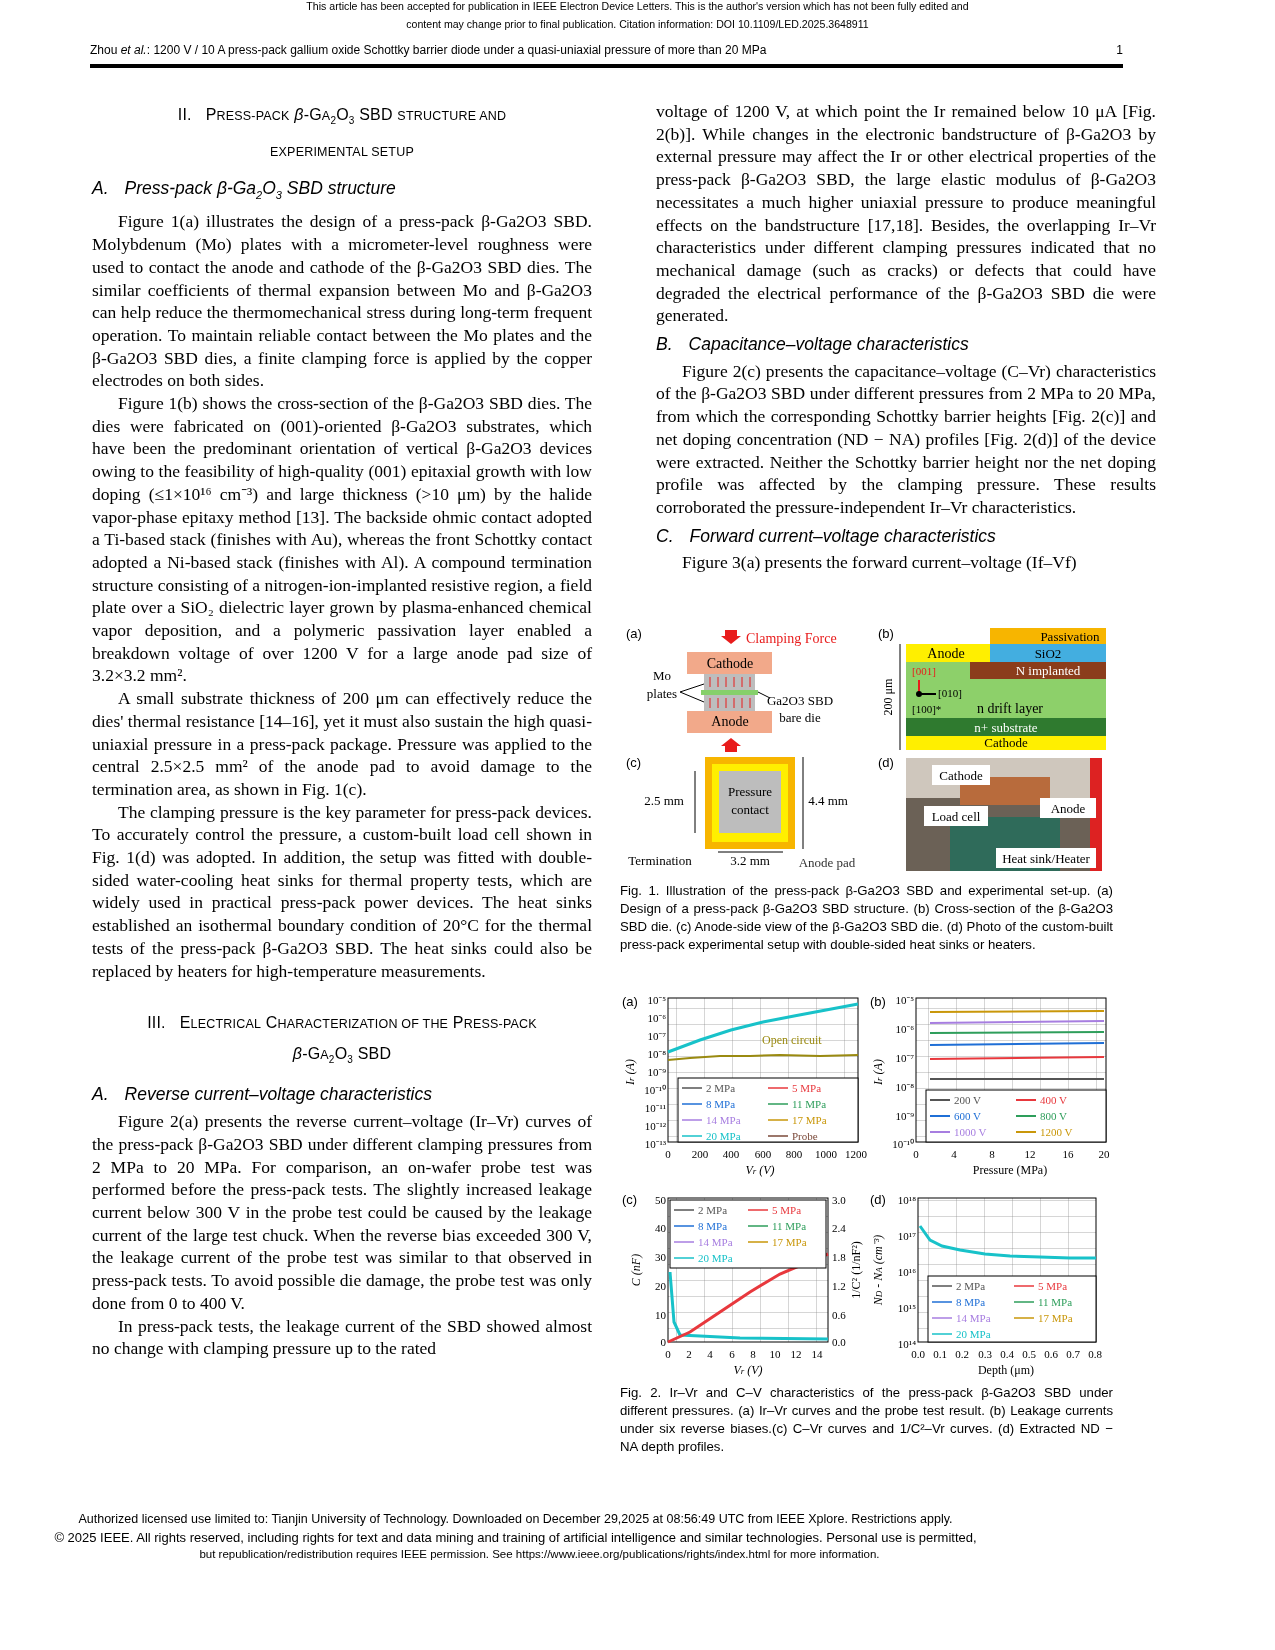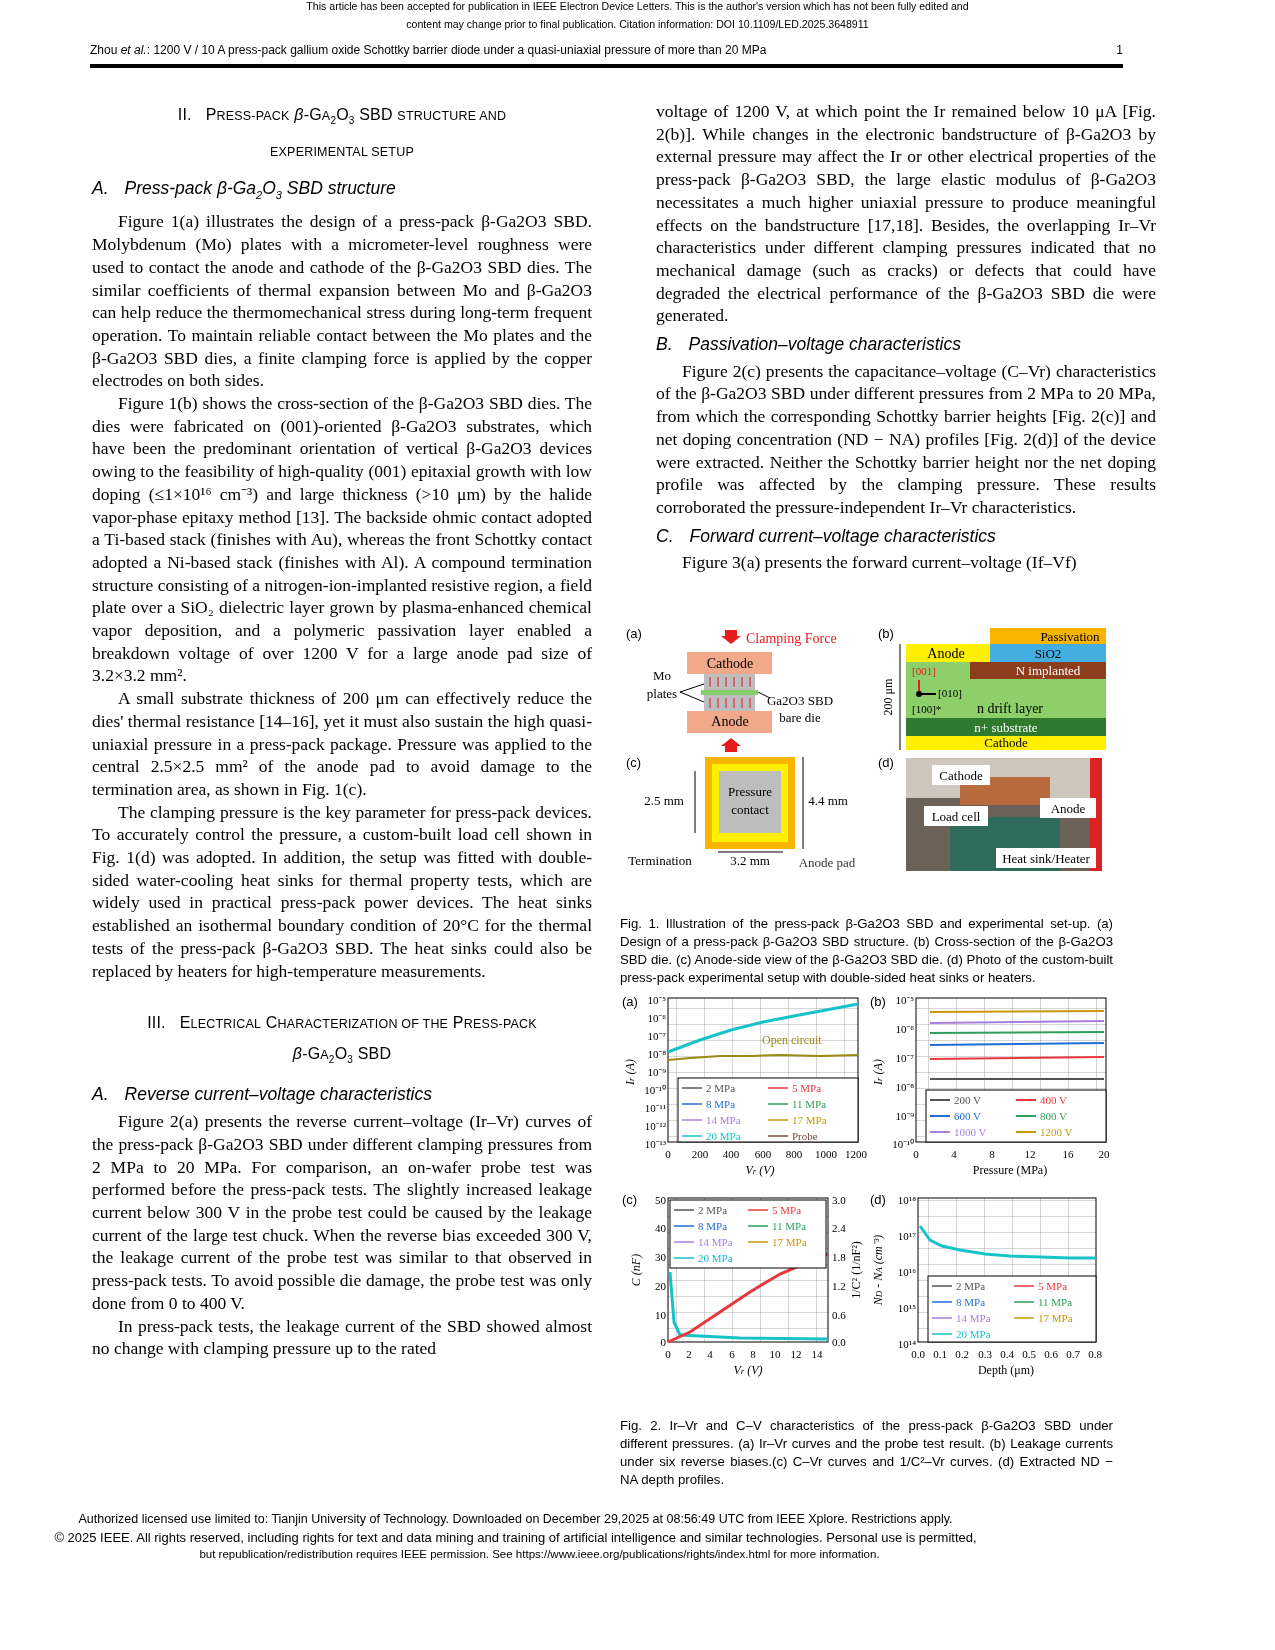--- a/index.html
+++ b/index.html
@@ -8,21 +8,21 @@
   .banner { left:0; width:1275px; text-align:center; font-size:11.5px; font-family:"Liberation Sans", sans-serif; transform:scaleX(0.92); }
   .runhead { left:90px; top:43px; width:1033px; font-size:12px; font-family:"Liberation Sans", sans-serif; }
   .runhead .pg { position:absolute; right:0; top:0; }
   .rule { left:90px; top:64px; width:1033px; height:4px; background:#000; }
   .col { font-family:"Liberation Serif", serif; font-size:17.5px; line-height:22.7px; text-align:justify; }
   .col p { margin:0; text-indent:26px; }
   .sec { font-family:"Liberation Sans", sans-serif; font-size:16px; text-align:center; line-height:30px; letter-spacing:0.2px; }
   .sec .sc { font-size:12.5px; }
   .sub { font-family:"Liberation Sans", sans-serif; font-style:italic; font-size:17.5px; margin:6px 0 4px 0; }
   .sub .n { font-style:italic; margin-right:16px; }
-  .cap { font-family:"Liberation Sans", sans-serif; font-size:13.2px; line-height:18px; text-align:justify;margin-top:33px; }
+  .cap { font-family:"Liberation Sans", sans-serif; font-size:13.2px; line-height:18px; text-align:justify; }
   .footer { left:0; width:1031px; text-align:center; font-family:"Liberation Sans", sans-serif; }
   svg text { font-family:"Liberation Serif", serif; }
   .i { font-style:italic; }
 </style>
 </head>
 <body>
 
 <div class="abs banner" style="top:0px;">This article has been accepted for publication in IEEE Electron Device Letters. This is the author's version which has not been fully edited and</div>
 <div class="abs banner" style="top:18px;">content may change prior to final publication. Citation information: DOI 10.1109/LED.2025.3648911</div>
 
@@ -47,21 +47,21 @@
     <span>III.&nbsp;&nbsp; E<span class="sc">LECTRICAL</span> C<span class="sc">HARACTERIZATION OF THE</span> P<span class="sc">RESS-PACK</span></span><br>
     <span><i>β</i>-G<span class="sc">A</span><sub style="font-size:10px">2</sub>O<sub style="font-size:10px">3</sub> SBD</span>
   </div>
   <div class="sub" style="margin-top:8px;"><span class="n">A.</span><span>Reverse current–voltage characteristics</span></div>
   <p>Figure 2(a) presents the reverse current–voltage (Ir–Vr) curves of the press-pack β-Ga2O3 SBD under different clamping pressures from 2 MPa to 20 MPa. For comparison, an on-wafer probe test was performed before the press-pack tests. The slightly increased leakage current below 300 V in the probe test could be caused by the leakage current of the large test chuck. When the reverse bias exceeded 300 V, the leakage current of the probe test was similar to that observed in press-pack tests. To avoid possible die damage, the probe test was only done from 0 to 400 V.</p>
   <p>In press-pack tests, the leakage current of the SBD showed almost no change with clamping pressure up to the rated</p>
 </div>
 
 <div class="abs col" style="left:656px; top:100px; width:500px;">
   <p style="text-indent:0">voltage of 1200 V, at which point the Ir remained below 10 μA [Fig. 2(b)]. While changes in the electronic bandstructure of β-Ga2O3 by external pressure may affect the Ir or other electrical properties of the press-pack β-Ga2O3 SBD, the large elastic modulus of β-Ga2O3 necessitates a much higher uniaxial pressure to produce meaningful effects on the bandstructure [17,18]. Besides, the overlapping Ir–Vr characteristics under different clamping pressures indicated that no mechanical damage (such as cracks) or defects that could have degraded the electrical performance of the β-Ga2O3 SBD die were generated.</p>
-  <div class="sub"><span class="n">B.</span><span>Passivation–voltage characteristics</span></div>
+  <div class="sub"><span class="n">B.</span><span>Capacitance–voltage characteristics</span></div>
   <p>Figure 2(c) presents the capacitance–voltage (C–Vr) characteristics of the β-Ga2O3 SBD under different pressures from 2 MPa to 20 MPa, from which the corresponding Schottky barrier heights [Fig. 2(c)] and net doping concentration (ND − NA) profiles [Fig. 2(d)] of the device were extracted. Neither the Schottky barrier height nor the net doping profile was affected by the clamping pressure. These results corroborated the pressure-independent Ir–Vr characteristics.</p>
   <div class="sub"><span class="n">C.</span><span>Forward current–voltage characteristics</span></div>
   <p>Figure 3(a) presents the forward current–voltage (If–Vf)</p>
 </div>
 
 <div class="abs" style="left:620px; top:622px; width:500px; height:255px;">
   <svg width="500" height="255" viewBox="0 0 500 255">
 
     <text x="6" y="16" font-size="13" style="font-family:'Liberation Sans',sans-serif">(a)</text>
     <polygon points="105,8 117,8 117,14 121,14 111,22 101,14 105,14" fill="#e81c1c"></polygon>

